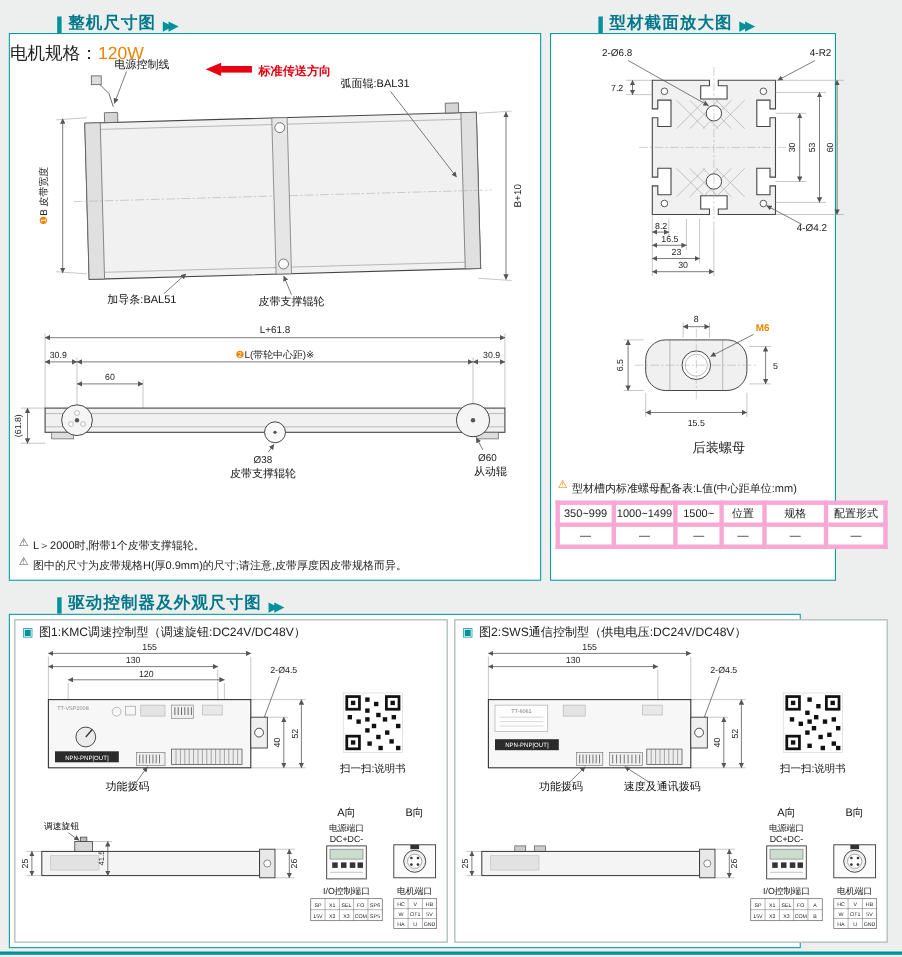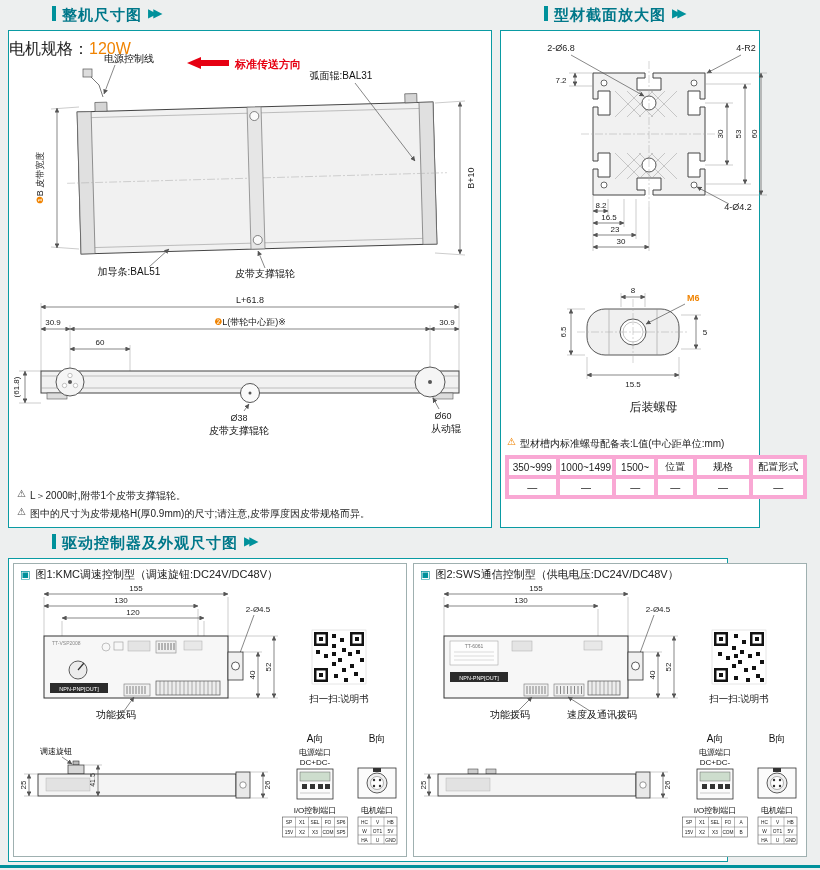--- a/index.html
+++ b/index.html
@@ -1,21 +1,21 @@
 <!DOCTYPE html>
 <html><head>
 <meta charset="utf-8">
 <style>
   * { margin:0; padding:0; box-sizing:border-box; }
   html,body { background:#d9dddd; }
   .page { position:relative; width:820px; height:870px; background:#edefef;
           font-family:"Liberation Sans","DejaVu Sans",sans-serif; overflow:hidden; }
   .footer-line { position:absolute; left:0; right:0; bottom:2px; height:3px; background:#00919b; }
   .panel { position:absolute; }
-  .panel-header { display:flex; align-items:flex-start; height:24px; gap:6px;padding-left:44px; }
+  .panel-header { display:flex; align-items:flex-end; height:24px; gap:6px;padding-left:44px; }
   .title-bar { width:4px; height:15px; background:#00919b; }
   .panel-title { font-size:15px; font-weight:bold; color:#00788a; letter-spacing:1px; }
   .title-arrows { color:#00919b; font-size:12px; letter-spacing:-4px; padding-right:6px; }
   .panel-box { position:absolute; left:0; right:0; top:24px; bottom:0; background:#fff; border:1px solid #0a9ba3; }
   .motor-row { position:absolute; left:0; top:8px; font-size:16px; color:#222; }
   .oj { color:#f08300; }
   .note { position:absolute; display:flex; gap:4px; font-size:10px; color:#222; align-items:flex-start; }
   .warn { color:#555; font-size:10px; line-height:10px; }
   .warn.oj { color:#f08300; }
   .nut-name { position:absolute; left:0; right:0; text-align:center; color:#222;margin-left:47px; }

